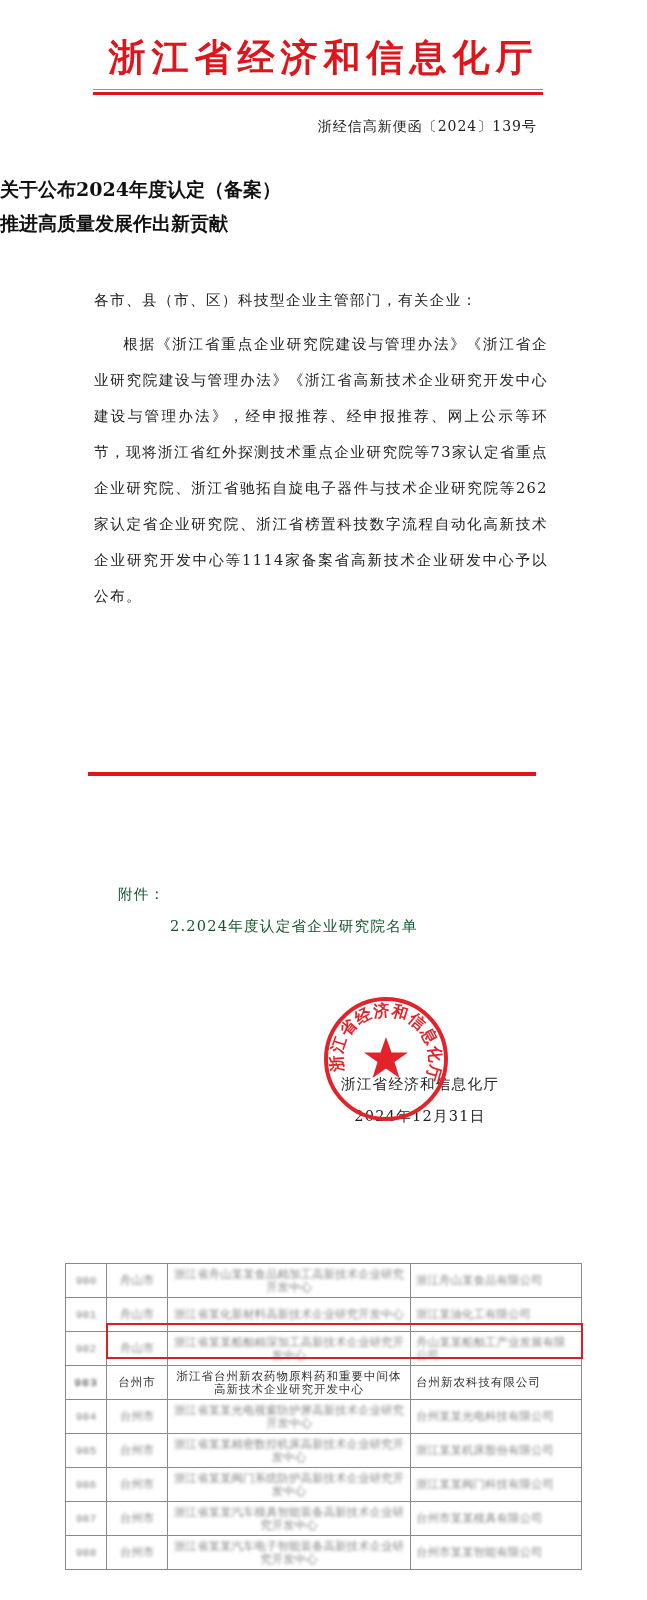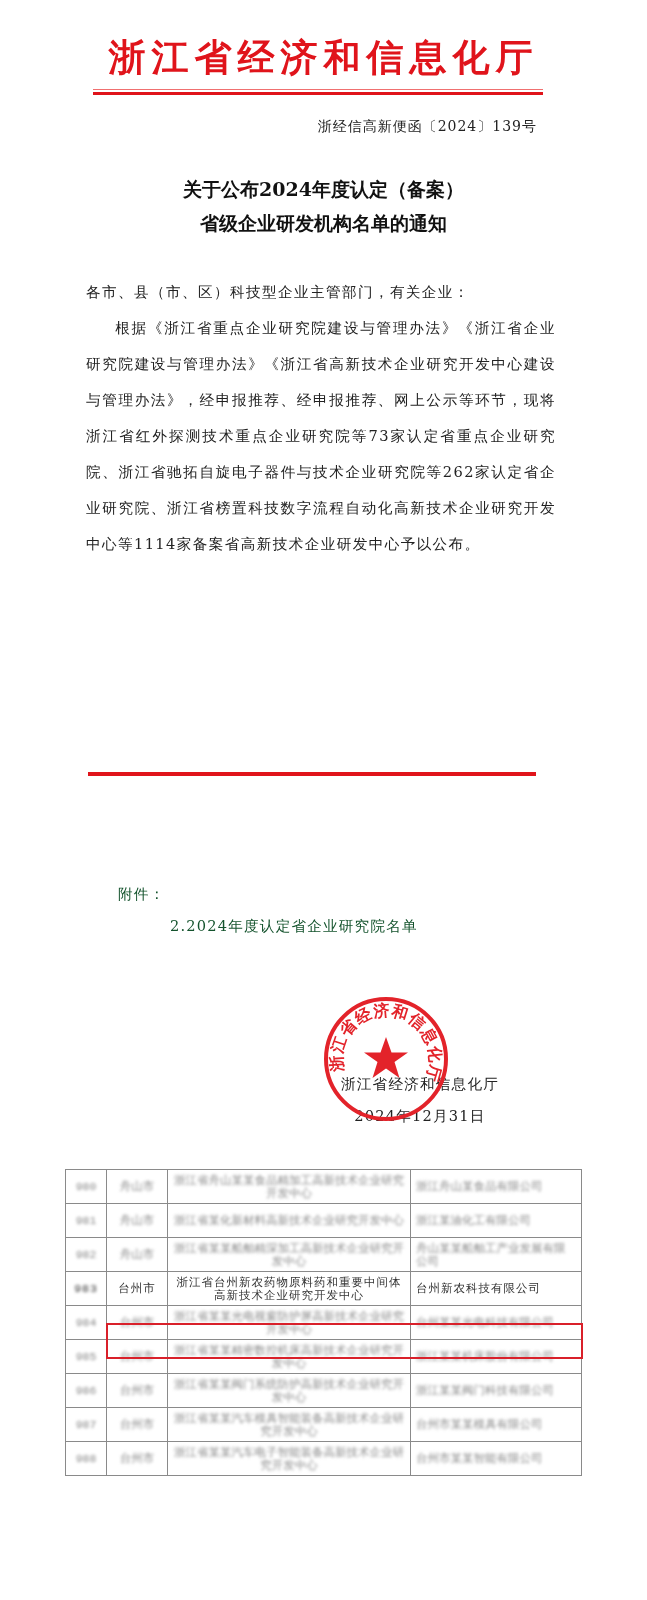--- a/index.html
+++ b/index.html
@@ -5,53 +5,53 @@
   html, body { margin:0; padding:0; background:#ffffff; }
   body { width:647px; height:1600px; position:relative; overflow:hidden;
          font-family:"DejaVu Serif","Liberation Serif",serif; color:#1c1c1c; }
   .abs { position:absolute; }
   .masthead { left:0; width:647px; top:36px; text-align:center; color:#e0141b;
               font-family:"DejaVu Sans","Liberation Sans",sans-serif; font-weight:bold;
               font-size:37px; letter-spacing:6px; line-height:44px; }
   .red-rule { left:93px; width:450px; height:3px; background:#e0141b; }
   .red-rule.thin { height:1px; background:#f07070; }
   .docno { right:110px; top:118px; font-size:14px; letter-spacing:1px; color:#222; }
-  .title { left:0; width:647px; text-align:center; font-weight:bold; font-size:19px;
+  .title { left:0; width:647px; font-weight:bold; font-size:19px;
            line-height:34px; color:#111; }
   .para { left:86px; width:470px; font-size:14.6px; line-height:36px; letter-spacing:1.4px;
           text-align:justify; color:#222; }
-  .para p { margin:0; }
+  .para p { margin:8px; }
   .indent { text-indent:2em; }
   .attach { left:118px; font-size:14.6px; line-height:32px; letter-spacing:1.2px; color:#14532d; }
   .attach .row { display:flex; }
   .attach .lbl { width:52px; }
   .signer { left:300px; width:240px; text-align:center; font-size:14.6px; line-height:32px;
             letter-spacing:1.2px; color:#222; }
   .seal { left:322px; top:995px; width:128px; height:128px; }
-  .tbl { left:65px; top:1169px; width:517px; border-collapse:collapse;
+  .tbl { left:65px; top:1263px; width:517px; border-collapse:collapse;
          font-family:Liberation Mono, monospace; font-size:11.5px; color:#444; }
   .tbl td { border:1.5px solid #8a8a8a; padding:2px 5px; vertical-align:middle; height:29px; line-height:13px; }
   .tbl .blur { filter:blur(1.6px); color:#888; }
   .tbl td.num { width:30px; text-align:center; }
   .tbl td.city { width:50px; text-align:center; }
   .tbl td.center { width:232px;text-align:center; }
   .tbl tr.hl td { color:#333; letter-spacing:1px; }
   .hlbox { left:103px; top:1315px; width:468px; height:30px; border:2px solid #d9202a; pointer-events:none; }
 </style>
 </head>
 <body>
 
 <div class="abs masthead">浙江省经济和信息化厅</div>
 <div class="abs red-rule thin" style="top:89px;"></div>
 <div class="abs red-rule" style="top:92px;"></div>
 
 <div class="abs docno">浙经信高新便函〔2024〕139号</div>
 
 <div class="abs title" style="top:172px;">关于公布2024年度认定（备案）</div>
-<div class="abs title" style="top:206px;">省级企业研发机构名单的通知</div>
+<div class="abs title" style="top:206px;">推进高质量发展作出新贡献</div>
 
 <div class="abs para" style="top:274px;">
   <p>各市、县（市、区）科技型企业主管部门，有关企业：</p>
   <p class="indent">根据《浙江省重点企业研究院建设与管理办法》《浙江省企业研究院建设与管理办法》《浙江省高新技术企业研究开发中心建设与管理办法》，经申报推荐、经申报推荐、网上公示等环节，现将浙江省红外探测技术重点企业研究院等73家认定省重点企业研究院、浙江省驰拓自旋电子器件与技术企业研究院等262家认定省企业研究院、浙江省榜置科技数字流程自动化高新技术企业研究开发中心等1114家备案省高新技术企业研发中心予以公布。</p>
 </div>
 
 <div class="abs red-rule" style="top:772px; left:88px; width:448px; height:4px;"></div>
 
 <div class="abs attach" style="top:878px;">
   <div class="row">

